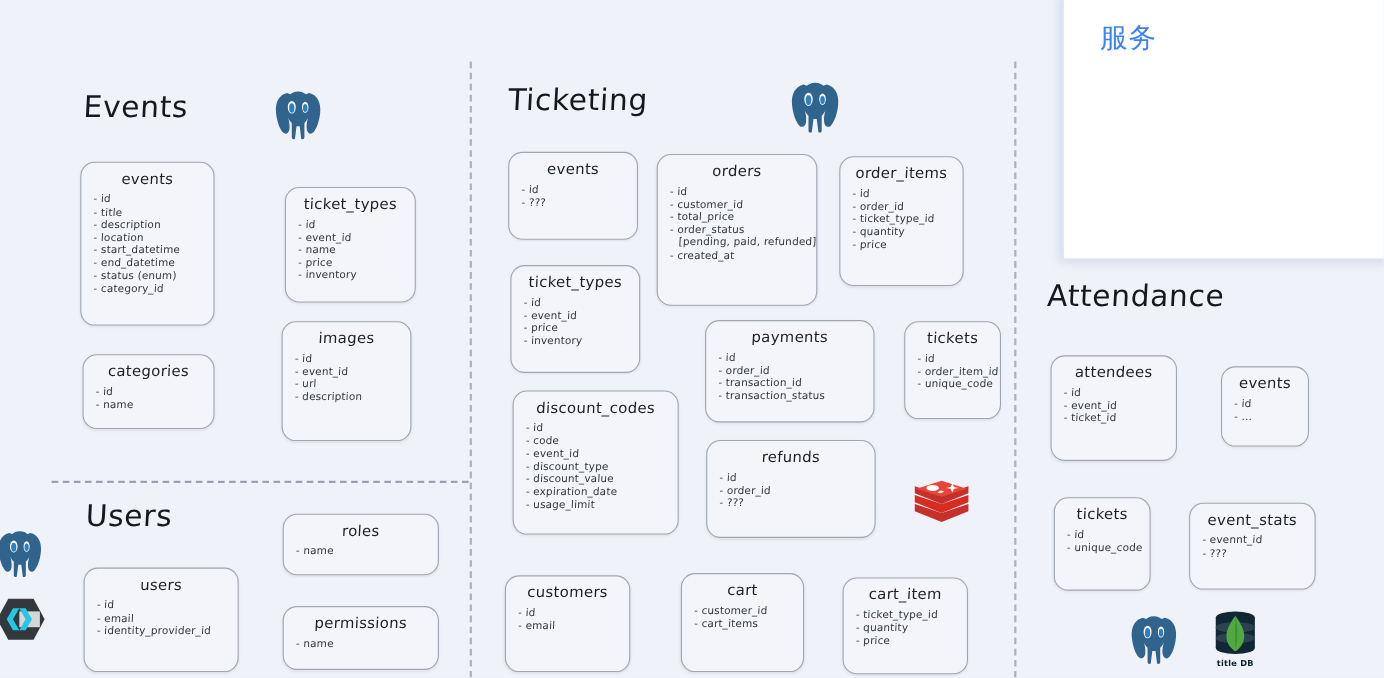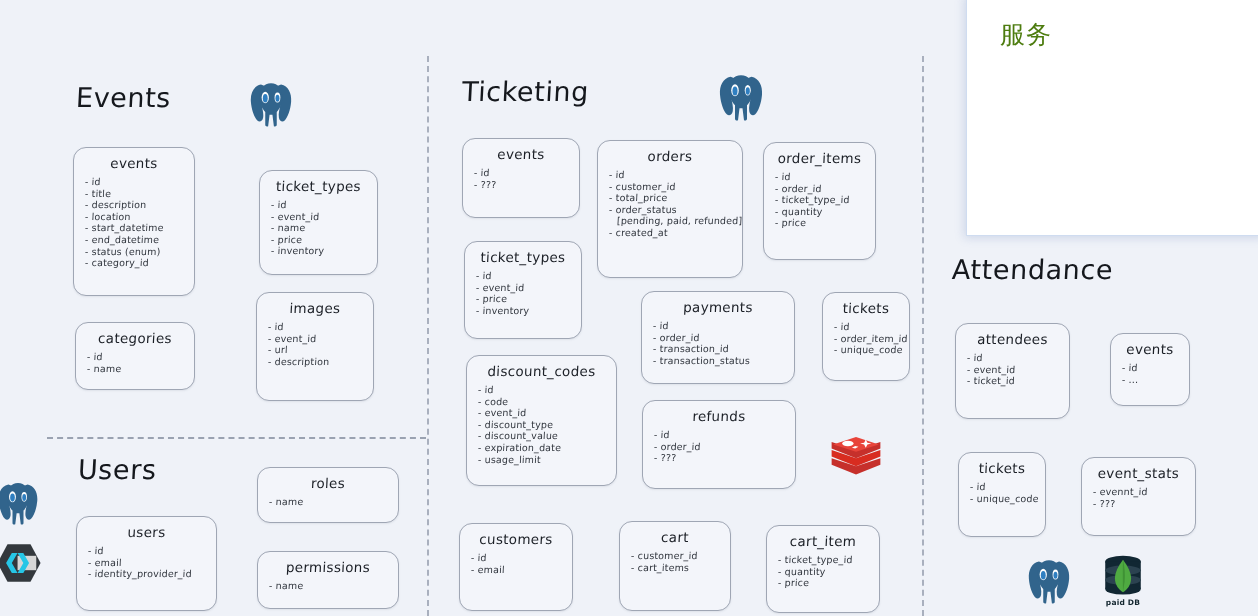--- a/index.html
+++ b/index.html
@@ -84,21 +84,21 @@
   
   .overlay-panel {
     position: absolute;
     background: #ffffff;
     border: 1px solid #cfdcf0;
     box-shadow: -2px 2px 9px rgba(90,120,180,0.22);
     box-sizing: border-box;
   }
   .overlay-text {
     position: absolute;
-    color: #4d7c0f;
+    color: #3b82f6;
     font-size: 25px;
     font-family: "DejaVu Sans", sans-serif;
     left: 33px;
     top: 23px;
     letter-spacing: 1px;
   }
 
   
   .logo { position: absolute; }
   .logo svg { display: block; }
@@ -431,20 +431,20 @@
       <g>
         <ellipse cx="28" cy="8" rx="22" ry="7" fill="#112733"></ellipse>
         <rect x="6" y="8" width="44" height="34" fill="#112733"></rect>
         <ellipse cx="28" cy="42" rx="22" ry="7" fill="#112733"></ellipse>
         <ellipse cx="28" cy="19" rx="22" ry="6" fill="#2b4250"></ellipse>
         <ellipse cx="28" cy="31" rx="22" ry="6" fill="#2b4250"></ellipse>
       </g>
       <path d="M28 6 C34 14 38 22 38 29 C38 37 33 43 28 46 C23 43 18 37 18 29 C18 22 22 14 28 6 Z" fill="#4faa41"></path>
       <path d="M28 6 C30 15 31 24 30 33 C29 39 28.5 43 28 46 C28 35 27.5 20 28 6 Z" fill="#3f9235"></path>
     </svg>
-    <div class="logo-caption">paid DB</div>
+    <div class="logo-caption">title DB</div>
   </div>
 
   <div class="overlay-panel" style="left:966px; top:-6px; width:300px; height:242px;">
     <div class="overlay-text">服务</div>
   </div>
 
 </div>
 
 </body></html>

